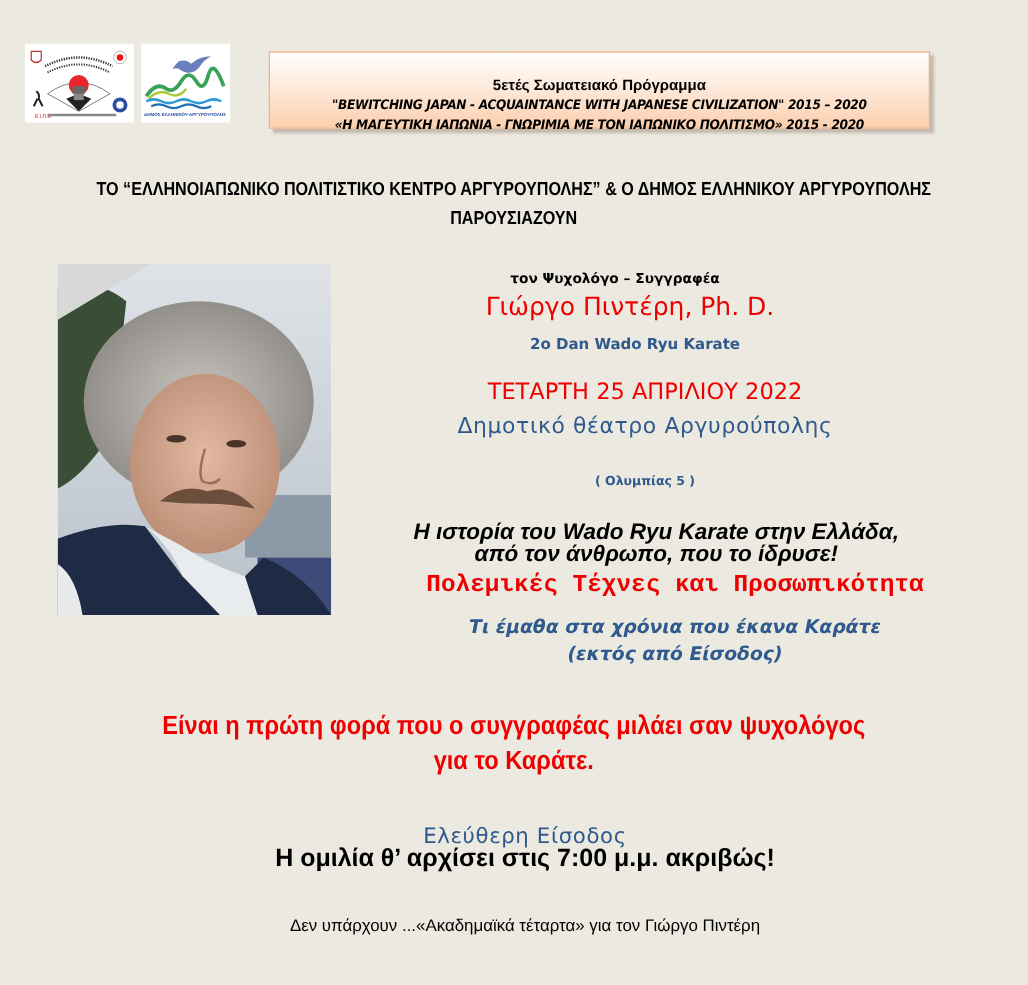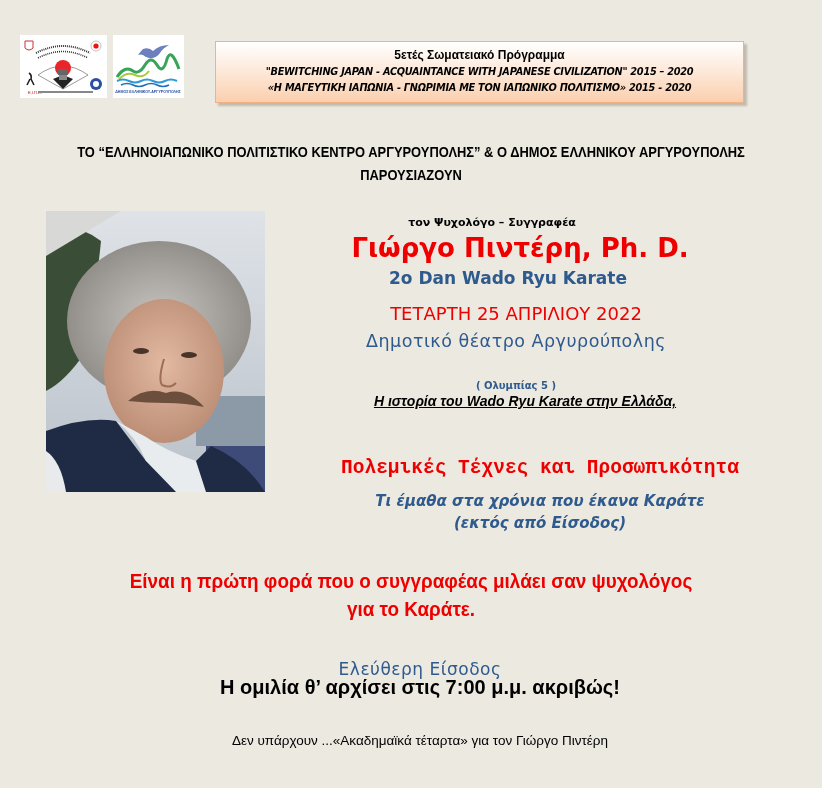--- a/index.html
+++ b/index.html
@@ -17,45 +17,45 @@
   #logo2 { left: 113px; top: 35px; width: 71px; height: 63px; }
 
   
   #banner {
     left: 215px; top: 41px; width: 529px; height: 62px; box-sizing: border-box;
     border: 1px solid #F1B184;
     background: linear-gradient(to bottom, #FFFFFF 0%, #FDE8D8 50%, #FBCFAE 100%);
     box-shadow: 3px 3px 2px rgba(120,100,80,0.35);
     text-align: center; color: #000;
   }
-  #banner .b1 { font-weight: bold; font-size: 12px; margin-top: 5px; line-height: 16px; }
+  #banner .b1 { font-weight: bold; font-size: 12px; margin-top: 18px; line-height: 16px; }
   #banner .b2, #banner .b3 {
     font-style: italic; font-weight: bold; font-size: 10.5px; line-height: 16px;
     font-family: "DejaVu Sans", sans-serif; letter-spacing: -0.3px; transform: scaleX(0.93);
   }
 
   #presenters {
     left: 0; top: 140px; width: 822px; text-align: center;
     font-weight: bold; font-size: 15px; line-height: 23px; color: #000;
     font-family: "Liberation Sans", sans-serif; transform: scaleX(0.86); transform-origin: 411px 0;
   }
 
   #photo { left: 46px; top: 211px; width: 219px; height: 281px; overflow: hidden; }
 
   .blk { color: #000; }
   .red { color: #EE0000; }
   .blue { color: #2F5A8E; }
 
   #role { left: 284px; top: 216px; width: 416px; font-weight: bold; font-size: 11px; font-family: "DejaVu Sans", sans-serif; }
-  #name { left: 312px; top: 233px; width: 416px; font-weight: bold; font-size: 26px; font-family: "DejaVu Sans", sans-serif; }
-  #dan  { left: 300px; top: 268px; width: 416px; font-weight: bold; font-size: 17px; font-family: "DejaVu Sans", sans-serif; }
+  #name { left: 296px; top: 233px; width: 416px; font-weight: normal; font-size: 20px; font-family: "DejaVu Sans", sans-serif; }
+  #dan  { left: 300px; top: 268px; width: 416px; font-weight: bold; font-size: 12px; font-family: "DejaVu Sans", sans-serif; }
   #date { left: 300px; top: 303px; width: 432px; font-size: 18px; font-family: "DejaVu Sans", sans-serif; }
   #venue { left: 300px; top: 331px; width: 432px; font-size: 17.5px; font-family: "DejaVu Sans", sans-serif; letter-spacing: 0.5px; }
   #addr { left: 300px; top: 360px; width: 432px; font-weight: bold; font-size: 10px; font-family: "DejaVu Sans", sans-serif; margin-top: 20px; }
-  #history { left: 300px; top: 392px; width: 450px; font-weight: bold; font-style: italic; font-size: 14px; line-height: 18px; text-decoration: underline; }
+  #history { left: 300px; top: 416px; width: 450px; font-weight: bold; font-style: italic; font-size: 18px; line-height: 18px; }
   #topic { left: 300px; top: 457px; width: 480px; font-weight: bold; font-size: 19.5px; font-family: Liberation Mono, monospace; }
   #sub { left: 300px; top: 490px; width: 480px; font-weight: bold; font-style: italic; font-size: 15px; line-height: 22px; font-family: "DejaVu Sans", sans-serif; }
   #firsttime {
     left: 0; top: 567px; width: 822px; font-weight: bold; font-size: 21px; line-height: 28px;
     font-family: "Liberation Sans", sans-serif; transform: scaleX(0.9); transform-origin: 411px 0;
   }
   #entry { left: 180px; top: 659px; width: 480px; font-size: 17px; font-family: "DejaVu Sans", sans-serif; letter-spacing: 0.5px; }
   #time { left: 180px; top: 676px; width: 480px; font-weight: bold; font-size: 20px; }
   #note { left: 180px; top: 733px; width: 480px; font-size: 13.5px; }
 </style>
@@ -160,20 +160,21 @@
 <div id="role" class="abs center blk">τον Ψυχολόγο – Συγγραφέα</div>
 <div id="name" class="abs center red">Γιώργο Πιντέρη, Ph. D.</div>
 <div id="dan" class="abs center blue">2ο Dan Wado Ryu Karate</div>
 
 <div id="date" class="abs center red">ΤΕΤΑΡΤΗ 25 ΑΠΡΙΛΙΟΥ 2022</div>
 <div id="venue" class="abs center blue">Δημοτικό θέατρο Αργυρούπολης</div>
 <div id="addr" class="abs center blue">( Ολυμπίας 5 )</div>
 
 <div id="history" class="abs center blk">
   <div>Η ιστορία του Wado Ryu Karate στην Ελλάδα,</div>
+  <div>από τον άνθρωπο, που το ίδρυσε!</div>
 </div>
 
 <div id="topic" class="abs center red">Πολεμικές Τέχνες και Προσωπικότητα</div>
 <div id="sub" class="abs center blue">
   <div>Τι έμαθα στα χρόνια που έκανα Καράτε</div>
   <div>(εκτός από Είσοδος)</div>
 </div>
 
 <div id="firsttime" class="abs center red">
   <div>Είναι η πρώτη φορά που ο συγγραφέας μιλάει σαν ψυχολόγος</div>

